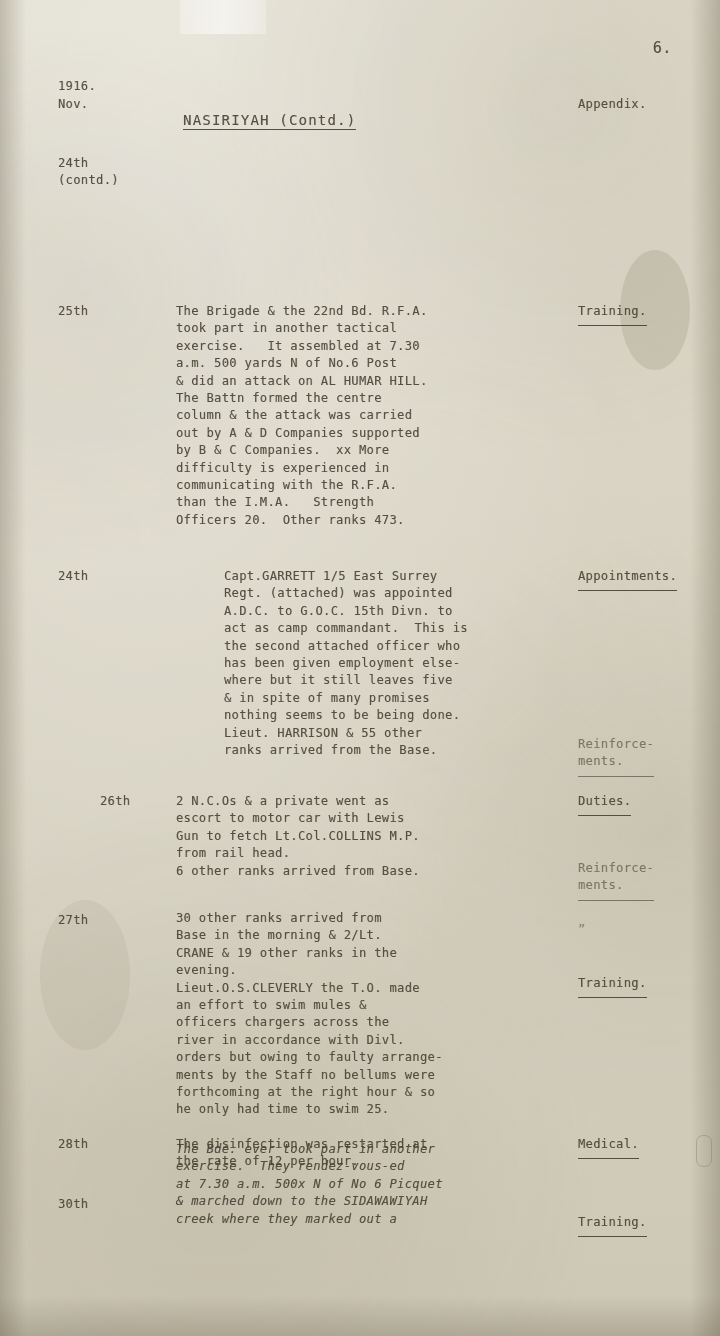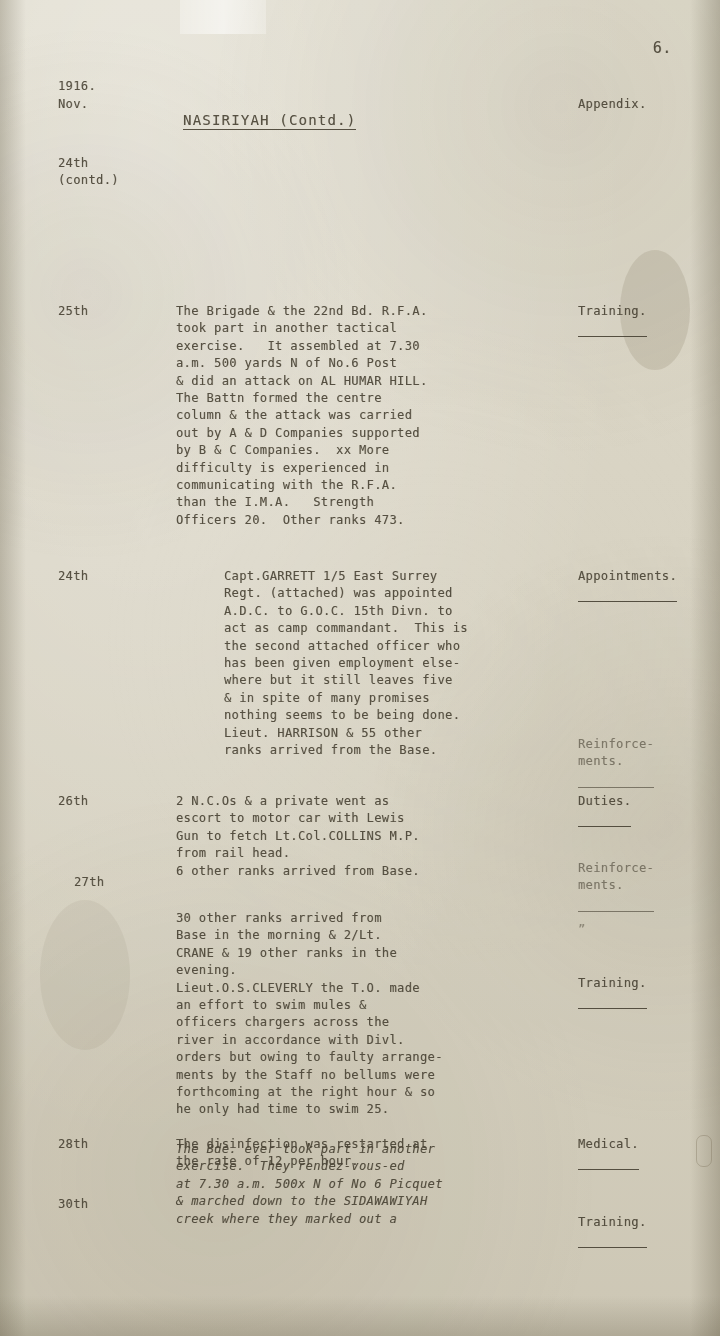--- a/index.html
+++ b/index.html
@@ -90,21 +90,21 @@
     margin-left: 7px;
   }
   .heading span.u {
     border-bottom: 1px solid #4a4436;
     padding-bottom: 1px;
   }
 
   .note-underline {
     border-bottom: 1px solid #4a4436;
     display: inline-block;
-    padding-bottom: 16px;
+    padding-bottom: 5px;
   }
 
   .faint { opacity: 0.62; }
   .fainter { opacity: 0.5; }
 
   .blob {
     position: absolute;
     border-radius: 50%;
     background: rgba(110,100,75,0.16);
     pointer-events: none;
@@ -171,32 +171,32 @@
 where but it still leaves five
 &amp; in spite of many promises
 nothing seems to be being done.
 Lieut. HARRISON &amp; 55 other
 ranks arrived from the Base.</div>
   <div class="typed col-note" style="top:568px;"><span class="note-underline">Appointments.</span></div>
 
   <div class="typed col-note faint" style="top:736px;"><span class="note-underline">Reinforce-
 ments.</span></div>
 
-  <div class="typed col-date" style="top:793px;">26th</div>
+  <div class="typed col-date" style="top:793px;margin-left:42px;">26th</div>
   <div class="typed col-body" style="top:793px;">2 N.C.Os &amp; a private went as
 escort to motor car with Lewis
 Gun to fetch Lt.Col.COLLINS M.P.
 from rail head.
 6 other ranks arrived from Base.</div>
   <div class="typed col-note" style="top:793px;"><span class="note-underline">Duties.</span></div>
 
   <div class="typed col-note faint" style="top:860px;"><span class="note-underline">Reinforce-
 ments.</span></div>
 
-  <div class="typed col-date" style="top:874px;margin-left:16px;">27th</div>
+  <div class="typed col-date" style="top:912px;">27th</div>
   <div class="typed col-body" style="top:910px;">30 other ranks arrived from
 Base in the morning &amp; 2/Lt.
 CRANE &amp; 19 other ranks in the
 evening.
 Lieut.O.S.CLEVERLY the T.O. made
 an effort to swim mules &amp;
 officers chargers across the
 river in accordance with Divl.
 orders but owing to faulty arrange-
 ments by the Staff no bellums were

